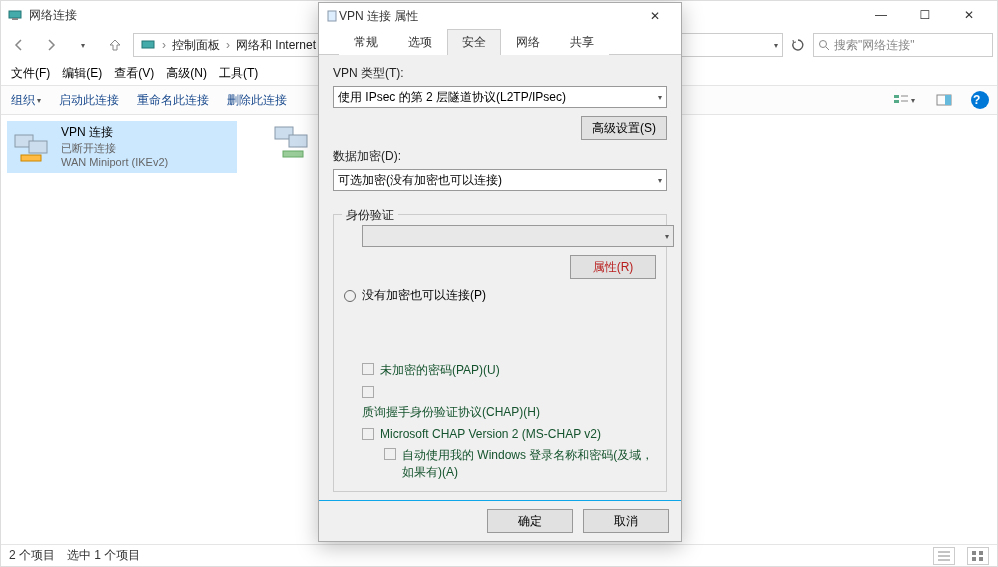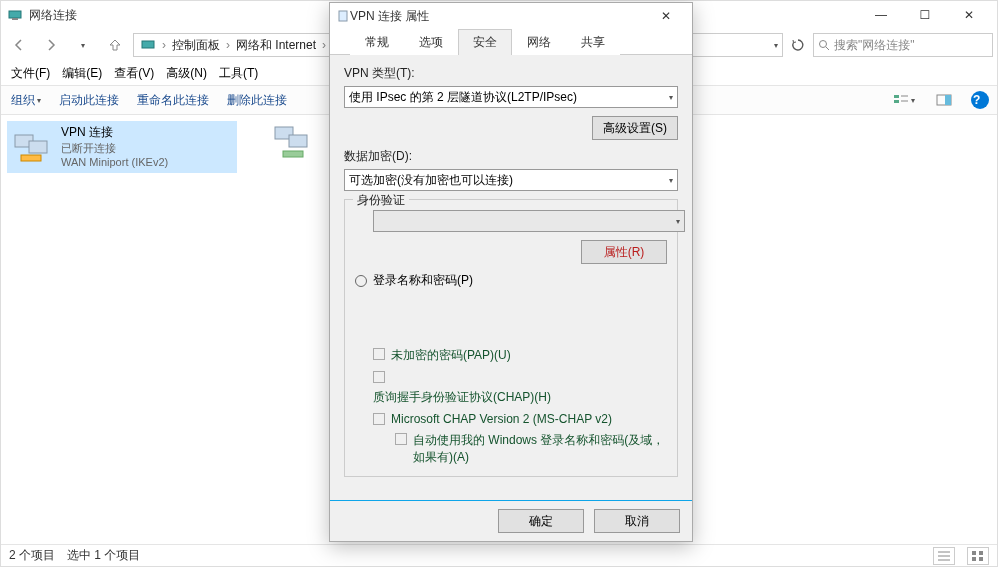--- a/index.html
+++ b/index.html
@@ -38,35 +38,35 @@
   .item .ic { width:40px; height:40px; display:flex; align-items:center; justify-content:center; }
   .item .meta div:first-child { color:#000; font-size:12px; }
   .item .meta div { color:#666; font-size:11px; line-height:1.3; }
   .item2 { position:absolute; left:270px; top:6px; width:48px; height:48px; }
 
   .statusbar { position:absolute; bottom:0; left:0; right:0; height:22px; border-top:1px solid #e5e5e5; display:flex; align-items:center; padding:0 8px; gap:12px; color:#333; }
   .statusbar .spacer { flex:1; }
   .viewbtn { width:22px; height:18px; border:1px solid #ccc; display:flex; align-items:center; justify-content:center; color:#555; }
 
   
-  .dialog { position:absolute; left:329px; top:2px; width:364px; height:540px; background:#f0f0f0; border:1px solid #aaa; box-shadow:0 5px 20px rgba(0,0,0,.25); display:flex; flex-direction:column; }
+  .dialog { position:absolute; left:318px; top:2px; width:364px; height:540px; background:#f0f0f0; border:1px solid #aaa; box-shadow:0 5px 20px rgba(0,0,0,.25); display:flex; flex-direction:column; }
   .dlg-titlebar { height:26px; display:flex; align-items:center; padding:0 6px; background:#fff; }
   .dlg-titlebar .title { flex:1; color:#333; }
   .dlg-close { width:40px; height:24px; display:flex; align-items:center; justify-content:center; color:#333; }
   .tabs { display:flex; border-bottom:1px solid #ccc; background:#fff; padding-left:20px; height:26px; align-items:flex-end; }
   .tab { padding:4px 14px; border:1px solid transparent; border-bottom:none; color:#333; position:relative; top:1px; background:#fff; }
   .tab.active { border-color:#ccc; background:#f0f0f0; }
   .dlg-body { flex:1; padding:10px 14px; overflow:auto; }
   .field-label { margin-bottom:4px; color:#222; }
   .select { width:100%; height:22px; border:1px solid #999; background:#fff; display:flex; align-items:center; padding:0 4px; justify-content:space-between; }
   .select.disabled { background:#e8e8e8; color:#888; }
   .btn { height:24px; min-width:86px; border:1px solid #999; background:#e1e1e1; display:inline-flex; align-items:center; justify-content:center; padding:0 10px; }
   .btn.disabled { color:#b91c1c; }
   .row-right { display:flex; justify-content:flex-end; margin:8px 0; }
-  .groupbox { border:1px solid #ccc; margin-top:8px; padding:10px 10px 4px; position:relative; }
+  .groupbox { border:1px solid #ccc; margin-top:23px; padding:10px 10px 4px; position:relative; }
   .groupbox > .legend { position:absolute; top:-8px; left:8px; background:#f0f0f0; padding:0 4px; color:#222; }
   .radio { display:flex; align-items:center; gap:6px; margin:6px 0; }
   .radiodot { width:12px; height:12px; border:1px solid #666; border-radius:50%; }
   .check { display:flex; align-items:flex-start; gap:6px; margin:6px 0; color:#14532d; }
   .checkbox { width:12px; height:12px; border:1px solid #aaa; margin-top:1px; flex-shrink:0; }
   .dlg-footer { display:flex; justify-content:flex-end; gap:10px; padding:8px 12px; border-top:1px solid #0ea5e9; background:#f0f0f0; }
 
   svg { display:block; }
 </style>
 </head>
@@ -258,21 +258,21 @@
       <div class="select disabled" style="margin-left:18px;">
         <span></span>
           <span class="drop">▾</span>
       </div>
       <div class="row-right">
         <div class="btn disabled">属性(R)</div>
       </div>
 
       <div class="radio">
         <div class="radiodot"></div>
-        <span>登录名称和密码(P)</span>
+        <span>没有加密也可以连接(P)</span>
       </div>
 
       <div style="height:46px"></div>
 
       <div class="check" style="margin-left:18px;">
         <div class="checkbox"></div>
         <span>未加密的密码(PAP)(U)</span>
       </div>
       <div class="check" style="margin-left:18px;flex-direction:column;">
         <div class="checkbox"></div>

